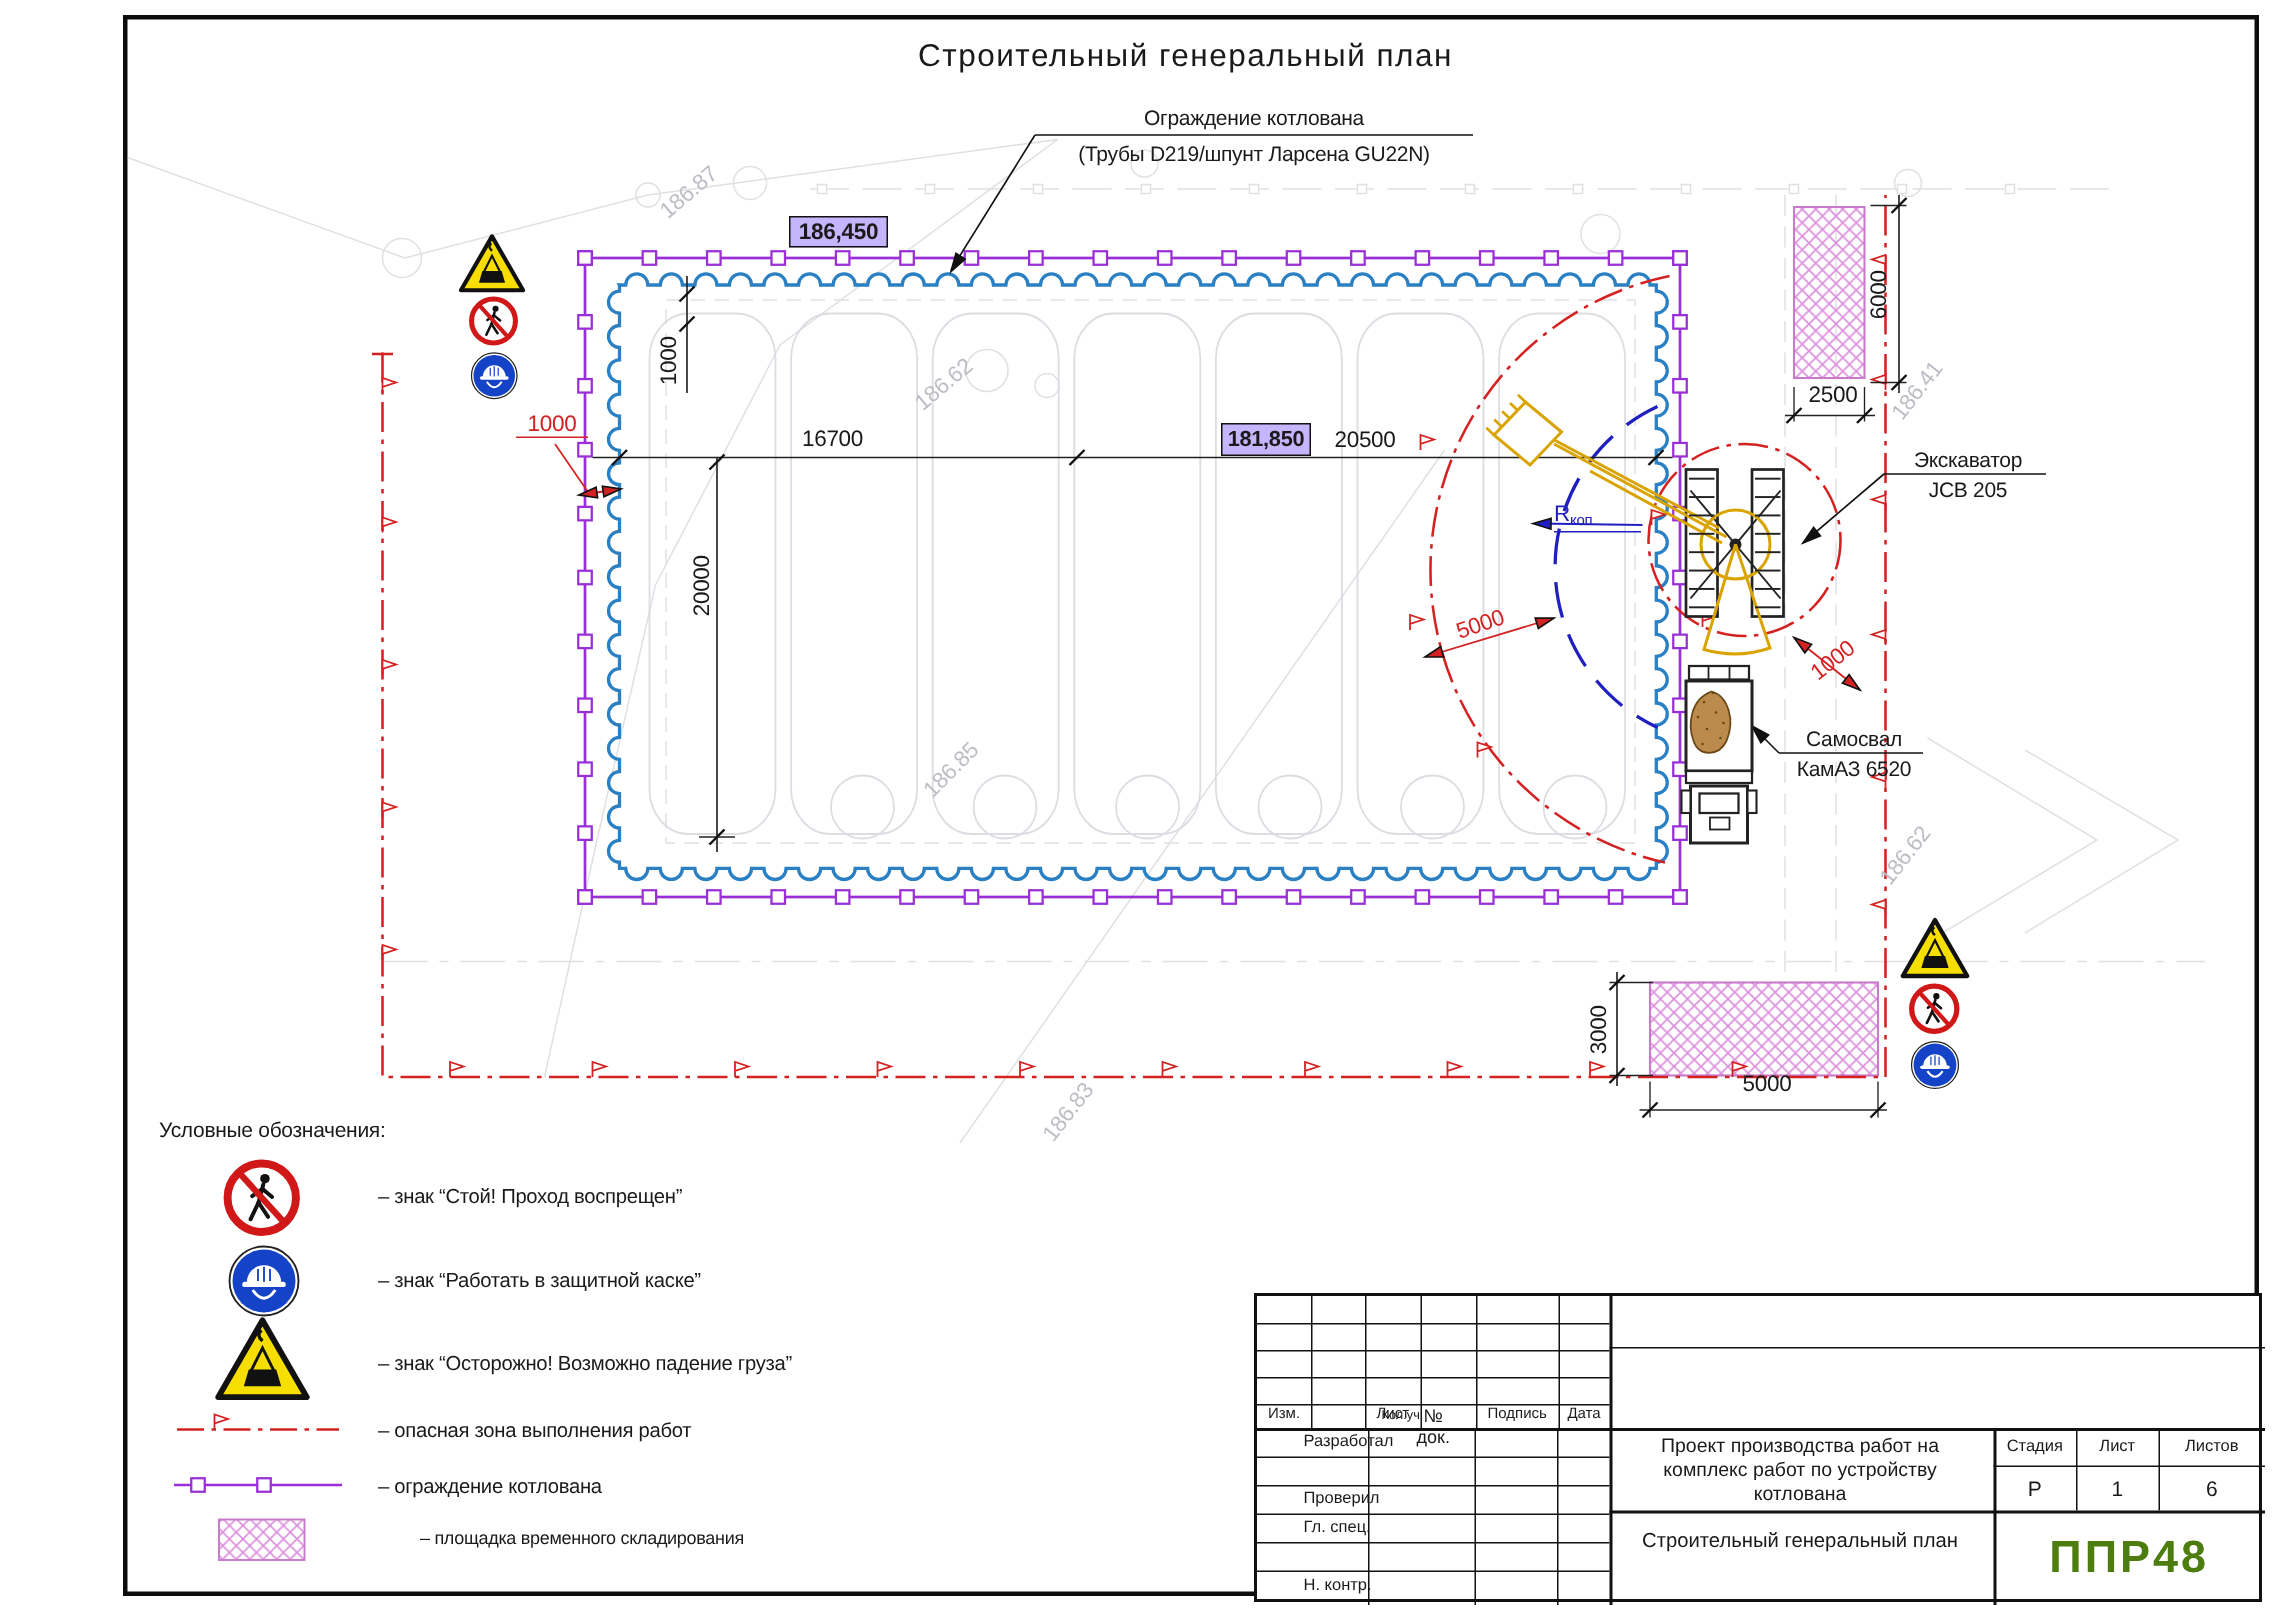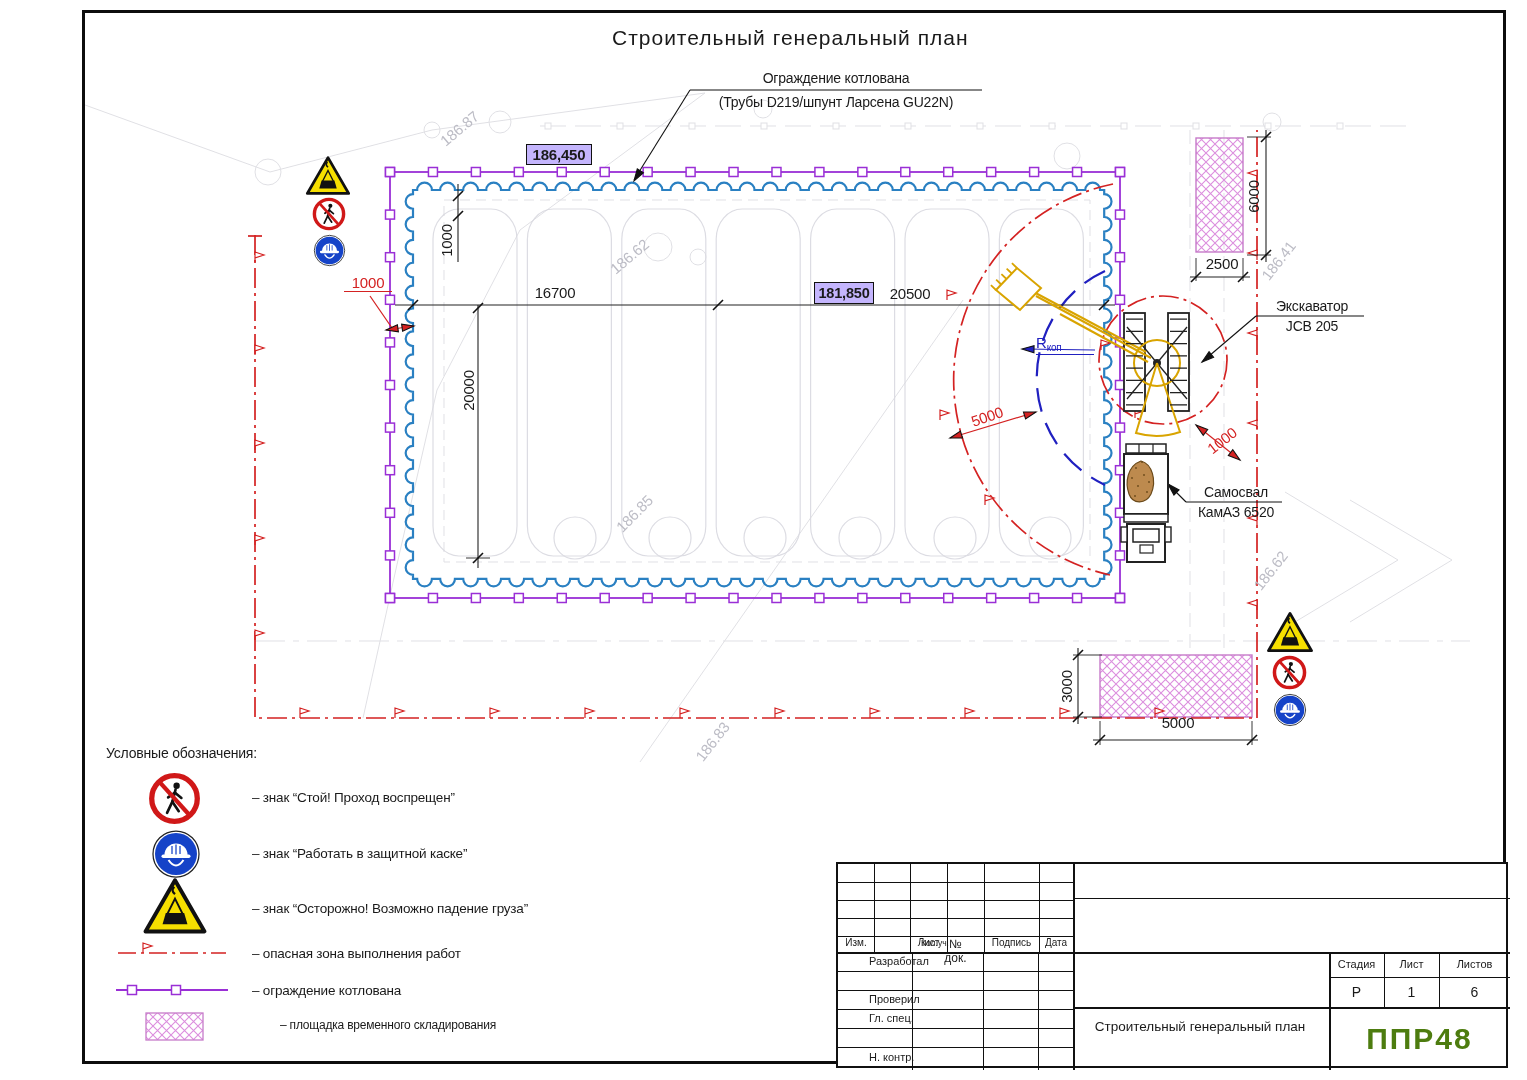--- a/index.html
+++ b/index.html
@@ -445,20 +445,21 @@
   <div class="hdr" style="left:146px;top:73px;width:55px;">Подпись</div>
   <div class="hdr" style="left:201px;top:73px;width:34px;">Дата</div>
 
   <div class="lab" style="left:3px;top:91px;">Разработал</div>
   <div class="lab" style="left:3px;top:110px;"></div>
   <div class="lab" style="left:3px;top:129px;">Проверил</div>
   <div class="lab" style="left:3px;top:148px;">Гл. спец.</div>
   <div class="lab" style="left:3px;top:167px;"></div>
   <div class="lab" style="left:3px;top:187px;">Н. контр.</div>
 
+  <div style="position:absolute;left:242px;top:92px;width:240px;font-size:13px;line-height:16px;text-align:center;white-space:normal;">Проект производства работ на комплекс работ по устройству котлована</div>
 
   <div class="hdr" style="left:491px;top:94px;width:55px;font-size:11px;">Стадия</div>
   <div class="hdr" style="left:546px;top:94px;width:55px;font-size:11px;">Лист</div>
   <div class="hdr" style="left:601px;top:94px;width:71px;font-size:11px;">Листов</div>
   <div class="hdr" style="left:491px;top:120px;width:55px;font-size:14px;">Р</div>
   <div class="hdr" style="left:546px;top:120px;width:55px;font-size:14px;">1</div>
   <div class="hdr" style="left:601px;top:120px;width:71px;font-size:14px;">6</div>
 
   <div style="position:absolute;left:242px;top:154px;width:240px;font-size:13.5px;line-height:17px;text-align:center;white-space:normal;">Строительный генеральный план</div>
   <div style="position:absolute;left:491px;top:158px;width:181px;text-align:center;font-size:30px;font-weight:700;color:#4d7c0f;letter-spacing:2px;">ППР48</div>

